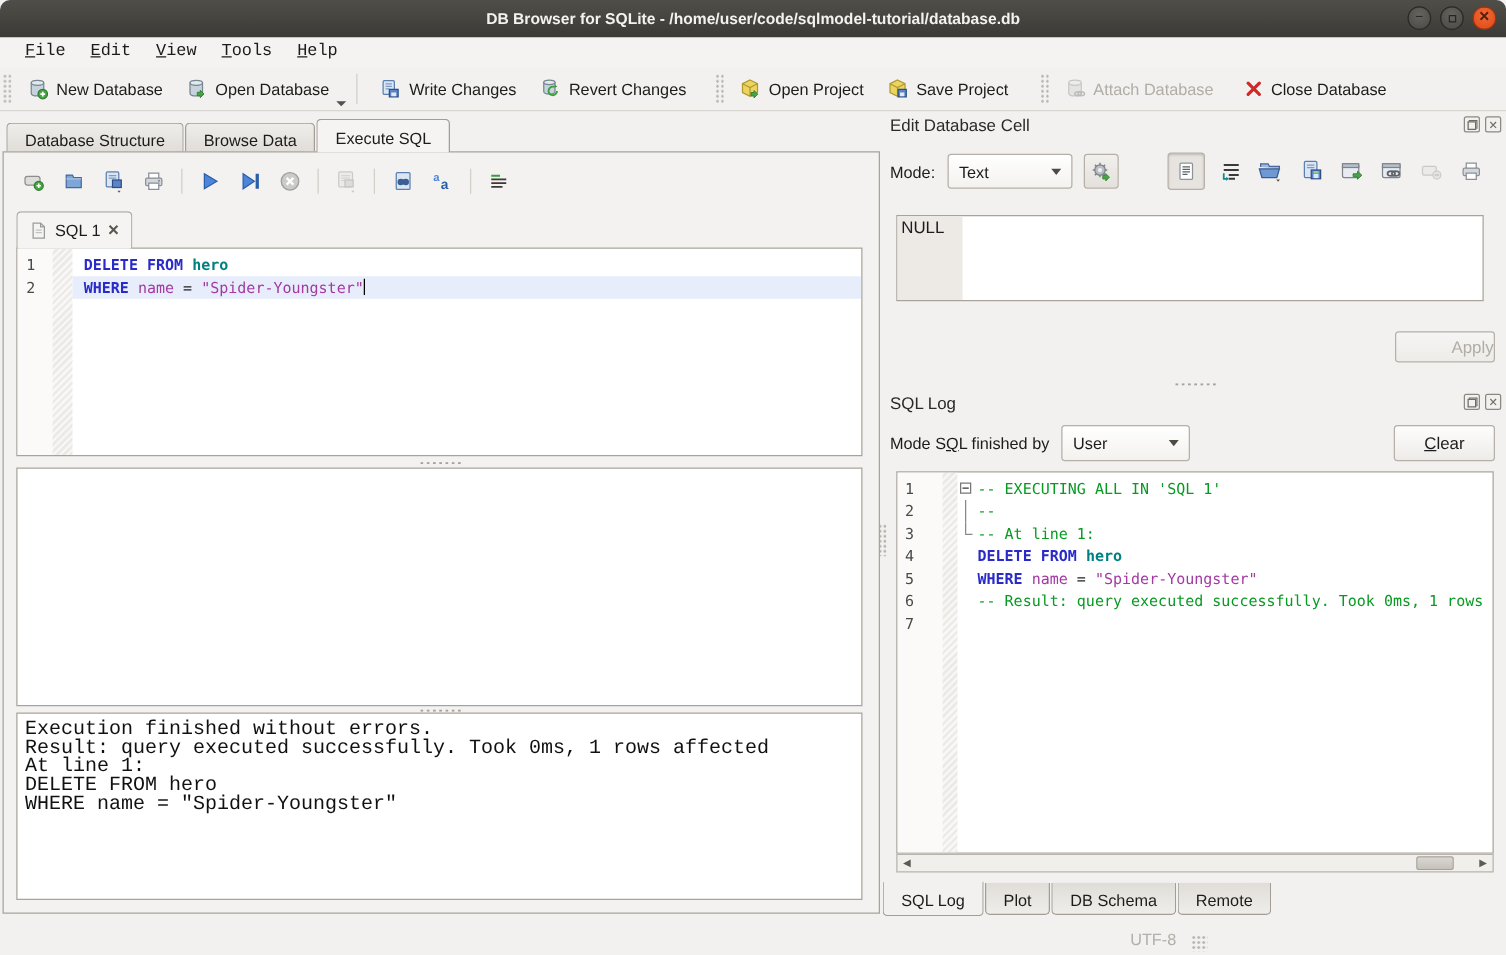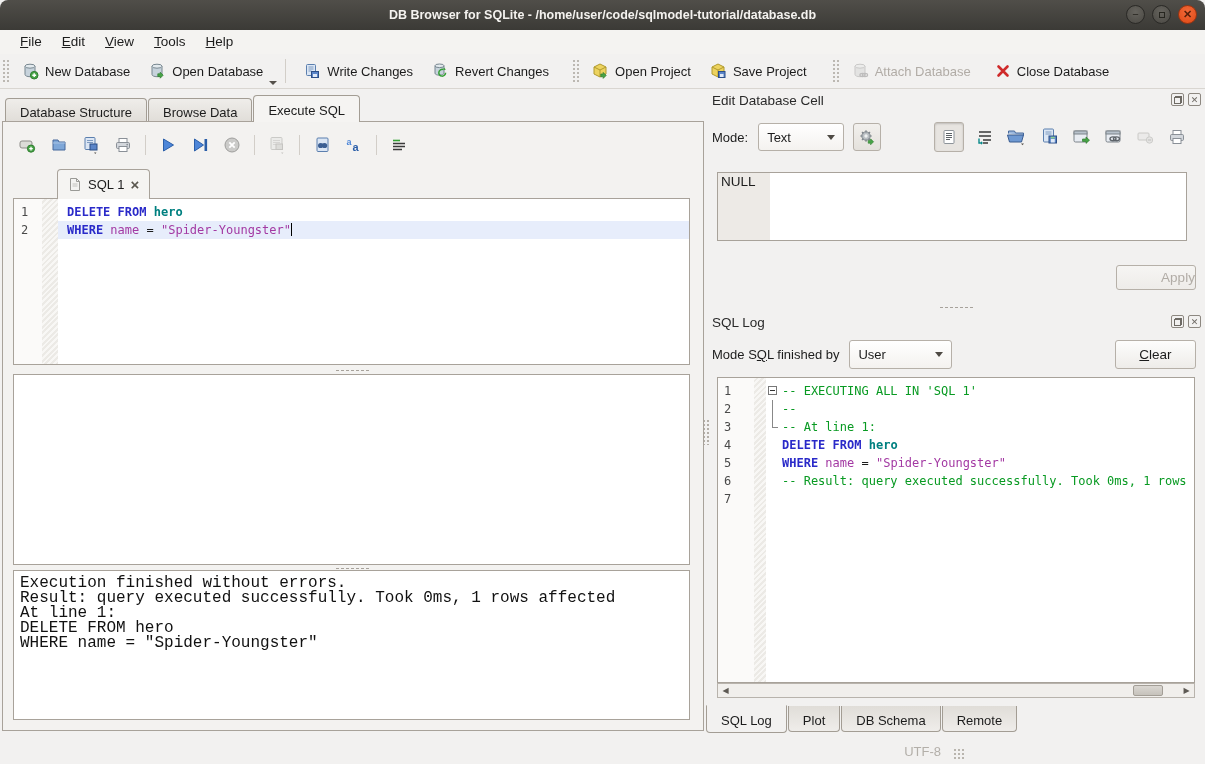--- a/index.html
+++ b/index.html
@@ -28,20 +28,21 @@
     font-size:11px; line-height:1; cursor:default;
   }
   .winbtn.close { background:radial-gradient(circle at 50% 35%, #f26a3a, #dd4814); border-color:#9c3410; color:#58200a; font-weight:bold; }
   .winbtn .sq { width:6px; height:6px; border:1.5px solid #26251f; display:block; }
 
   
   .menubar {
     position:absolute; top:30px; left:0; width:1205px; height:24px;
     background:#f4f3f1; display:flex; align-items:center; padding-left:10px;
     font-size:13.5px;
+    font-family:Liberation Mono, monospace;
   }
   .menu-item { padding:2px 10px 3px 10px; }
 
   
   .toolbar {
     position:absolute; top:54px; left:0; width:1205px; height:35px;
     background:#f2f1f0; border-bottom:1px solid #d9d6d1;
     display:flex; align-items:center;
   }
   .tb-handle { width:7px; height:24px; margin:0 3px 0 2px;
@@ -69,21 +70,21 @@
     background:#f3f2f0; border:1px solid #a8a29a; z-index:1;
   }
   .sqltoolbar { position:absolute; left:12px; top:10px; height:26px; display:flex; align-items:center; gap:8px; }
   .sqltoolbar .tool { width:24px; height:24px; display:flex; align-items:center; justify-content:center; }
   .sqltoolbar .sep { width:1px; height:20px; background:#d2cec8; margin:0 2px; }
 
   .sqltabbar { position:absolute; left:10px; top:47px; height:30px; display:flex; align-items:flex-end; }
   .sqltab {
     height:30px; padding:0 10px; background:#f5f4f2;
     border:1px solid #a8a29a; border-bottom:none; border-radius:4px 4px 0 0;
-    display:flex; align-items:center; gap:6px; position:relative; z-index:2;margin-left:44px;
+    display:flex; align-items:center; gap:6px; position:relative; z-index:2;
   }
   .sqltab-close { font-weight:bold; color:#5a574f; font-size:15px; line-height:1; }
 
   .editor {
     position:absolute; left:10px; right:13px; top:76px; height:167px;
     background:#ffffff; border:1px solid #a8a29a; display:flex;
     font-family:"DejaVu Sans Mono", monospace; font-size:12px; overflow:hidden;
   }
   .gutter { width:28px; background:#fbfaf9; color:#4a4a4a; padding:4px 0 0 7px; line-height:18px; }
   .hatch { width:16px;
@@ -462,21 +463,21 @@
     <span class="dock-btn">
         <span class="float-glyph"></span>
       </span>
     <span class="dock-btn">
         <span>✕</span>
       </span>
   </div>
 
   <div style="position:absolute; left:6px; top:34px; display:flex; align-items:center;">
     <span class="label">Mode:</span>
-    <div class="combo" style="width:86px; height:28px; margin-left:10px;">
+    <div class="combo" style="width:100px; height:28px; margin-left:10px;">
       <span>Text</span>
       <span class="combo-arrow"></span>
     </div>
     <span class="toolbtn" style="width:28px; height:28px; margin-left:9px;">
       <svg width="18" height="18" viewBox="0 0 18 18">
           <circle cx="8" cy="8" r="4.2" fill="#b9bec2" stroke="#7d848a"></circle>
           <circle cx="8" cy="8" r="1.7" fill="#eef0f1"></circle>
           <path d="M8 2.2v2M8 11.8v2M2.2 8h2M11.8 8h2M3.9 3.9l1.4 1.4M10.7 10.7l1.4 1.4M12.1 3.9l-1.4 1.4M5.3 10.7l-1.4 1.4" stroke="#7d848a" stroke-width="1.2"></path>
           <path d="M10.2 12.4h2.4v-1.6l3 3-3 3v-1.6h-2.4z" fill="#47a447" stroke="#2f7d2f" stroke-width=".6"></path>
         </svg>

